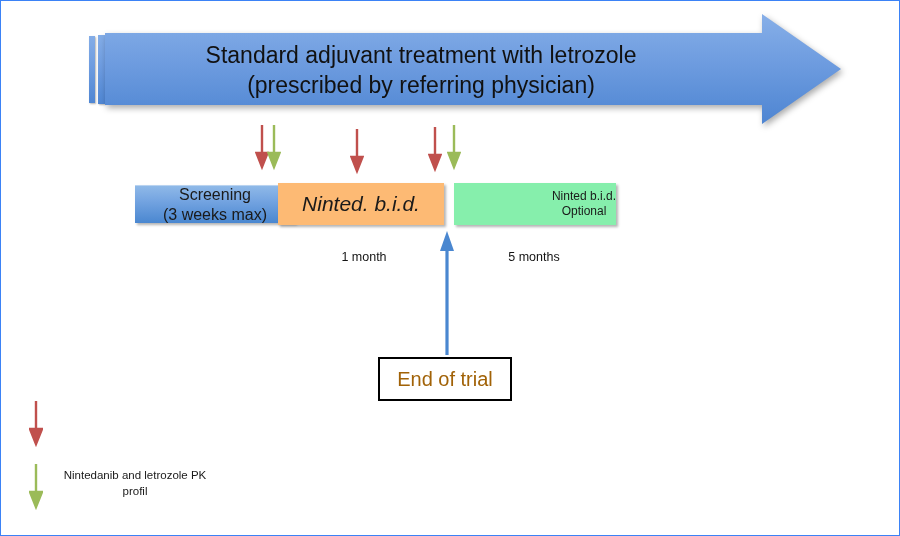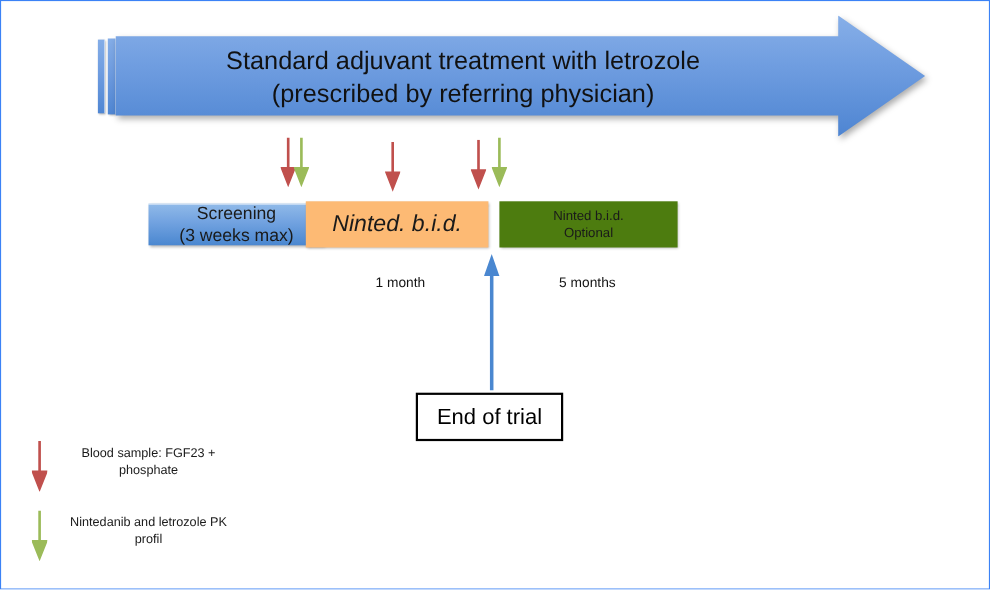--- a/index.html
+++ b/index.html
@@ -67,21 +67,21 @@
     text-align: center;
     color: #1a1a1a;
     line-height: 1.25;
     box-shadow: 1.5px 1.5px 2.5px rgba(0,0,0,0.30);
   }
   .phase-blue {
     background: linear-gradient(to bottom, #8FB9E8 0%, #74A4E1 40%, #4A87D0 100%);
     border-top: 1px solid #b9d3f0;
   }
   .phase-red  { background: #fdba74; font-style: italic; }
-  .phase-green{ background: #4d7c0f; }
+  .phase-green{ background: #86efac; justify-content: flex-end; }
 
   #box-screening { left:108px;  top:184px; width:160px; height:38px; font-size:16px;margin-left:26px; }
   #box-ninted    { left:277px;  top:182px; width:166px; height:42px; font-size:21px; }
   #box-optional  { left:453px;  top:182px; width:162px; height:42px; font-size:12px; }
   #box-followup  { left:620px;  top:184px; width:148px; height:38px; font-size:13px; }
 
   
   .measure {
     position: absolute;
     height: 26px;
@@ -116,21 +116,21 @@
     left: 377px;
     top: 356px;
     width: 134px;
     height: 44px;
     border: 2.5px solid #000000;
     background: #ffffff;
     display: flex;
     align-items: center;
     justify-content: center;
     font-size: 20px;
-    color: #000000;
+    color: #a16207;
     box-sizing: border-box;
   }
 
   
   .legend-row {
     position: absolute;
     display: flex;
     align-items: flex-start;
   }
   #legend-blood { left:28px; top:400px; }
@@ -244,24 +244,20 @@
   <div id="box-end-of-trial">
     <span>End of trial</span>
   </div>
 
   <div class="legend-row" id="legend-blood">
     <div class="legend-arrow">
       <svg viewBox="0 0 14 46">
           <path d="M7,0 L7,31 M7,43 L1,28 L13,28 Z" stroke="#C0504D" stroke-width="2.4" fill="#C0504D"></path>
         </svg>
     </div>
-    <div class="legend-text">
-      <span>Blood sample: FGF23 +</span><br>
-      <span>phosphate</span>
-    </div>
   </div>
 
   <div class="legend-row" id="legend-pk">
     <div class="legend-arrow">
       <svg viewBox="0 0 14 46">
           <path d="M7,0 L7,31 M7,43 L1,28 L13,28 Z" stroke="#9BBB59" stroke-width="2.4" fill="#9BBB59"></path>
         </svg>
     </div>
     <div class="legend-text">
       <span>Nintedanib and letrozole PK</span><br>

